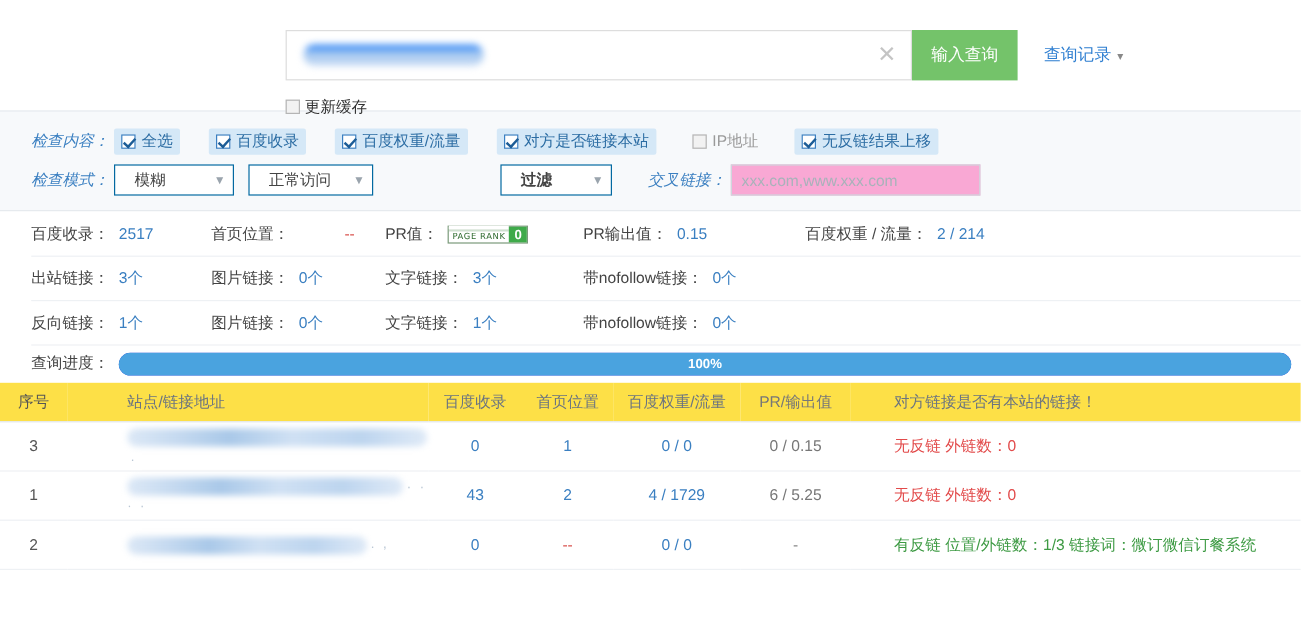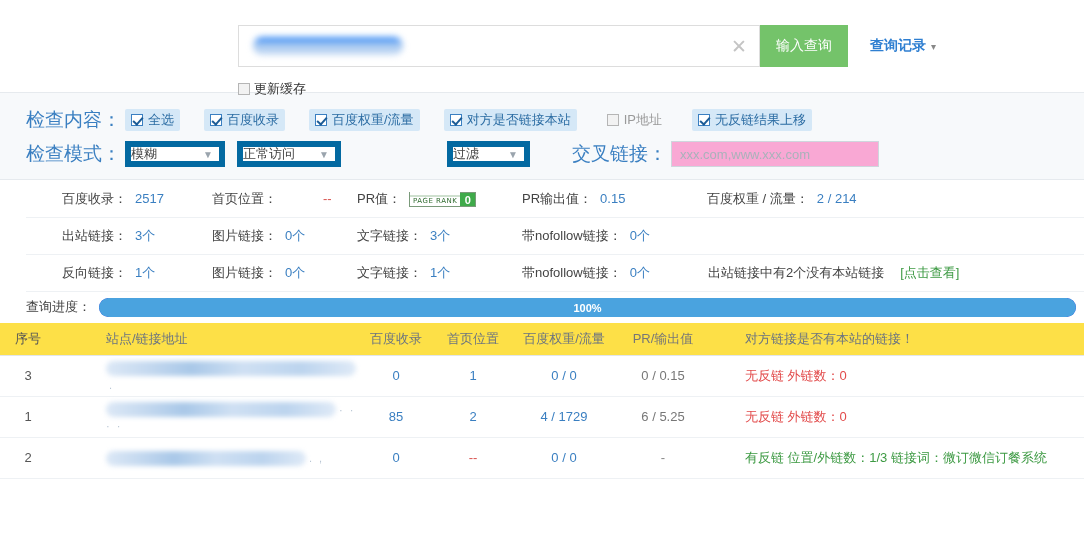--- a/index.html
+++ b/index.html
@@ -46,21 +46,21 @@
     height:42px; min-width:84px;
     border:none; color:#fff; font-size:14px;
     padding:0 16px; cursor:pointer;
     font-family:"Liberation Sans",sans-serif;
     display:flex; align-items:center; justify-content:center;
   }
   .btn-blue { background:#4aa3df; }
   .btn-green { background:#74c36a; }
   .record-link {
     color:#2f7fd1; font-size:14px; margin-left:22px;
-    align-self:center; cursor:pointer; white-space:nowrap;font-weight:bold;
+    align-self:center; cursor:pointer; white-space:nowrap;
   }
   .caret { display:inline-block; margin-left:5px; color:#888; font-size:10px; }
 
   .cache-row {
     position:absolute; left:238px; top:80px;
     display:flex; align-items:center; font-size:13px; color:#333;
   }
   .cbx {
     width:12px; height:12px; border:1px solid #b5b5b5; background:#f2f2f2;
     display:inline-block; margin-right:4px; position:relative; flex:none;
@@ -73,59 +73,59 @@
   }
 
   
   .filters {
     background:#f7f9fb;
     border-top:1px solid #e6eaee;
     border-bottom:1px solid #e6eaee;
     padding:10px 0 8px 0;
   }
   .frow { display:flex; align-items:center; padding:4px 0 4px 26px; }
-  .flabel { color:#3a7fc1; font-size:19px; margin-right:4px; white-space:nowrap; }
+  .flabel { color:#3a7fc1; font-size:13px; margin-right:4px; white-space:nowrap;font-style:italic; }
   .chk-item {
     display:flex; align-items:center; margin-right:24px;
     font-size:13px; white-space:nowrap; cursor:pointer;
     padding:2px 6px; border-radius:2px;
   }
   .chk-item.on { background:#d5e8f7; color:#2b6ca3; }
   .chk-item.off { color:#9a9a9a; }
   .chk-item .cbx { margin-right:5px; }
   .chk-item.on .cbx { border-color:#3a7fc1; }
   .chk-item.on .cbx:after { border-color:#1c5c96; }
 
   .sel {
-    height:26px; border:6px solid #0369a1; background:#fff;
+    height:26px; border:1px solid #0369a1; background:#fff;
     display:flex; align-items:center; justify-content:space-between;
-    padding:0 6px 0 0; font-size:13px; color:#444; cursor:pointer;
+    padding:0 6px 0 16px; font-size:13px; color:#444; cursor:pointer;
     margin-right:12px;
   }
   .sel .caret { color:#9aa4ad; }
   .sel-1 { width:100px; }
   .sel-2 { width:104px; }
-  .sel-3 { width:83px; }
+  .sel-3 { width:93px;font-weight:bold; }
   .txtinput {
     height:26px; width:208px; border:1px solid #cfd6dd; background:#f9a8d4;
     font-size:13px; padding:0 8px; color:#444;
     font-family:"Liberation Sans",sans-serif;
   }
   .txtinput::placeholder { color:#a9b2ba; }
   .spacer-lg { width:94px; }
 
   
   .stats { padding:0 0 0 26px; }
   .srow {
     display:flex; align-items:center; height:37px;
     border-bottom:1px solid #eef1f4; font-size:13px;
   }
   .srow:first-child { height:38px; }
   .sitem { display:flex; align-items:baseline; white-space:nowrap; }
-  .slabel { color:#444;margin-left:36px; }
+  .slabel { color:#444; }
   .sval { color:#3a7fc1; margin-left:8px; }
   .sval.red { color:#d9534f; }
   .green-link { color:#3d9a43; cursor:pointer; margin-left:16px; }
   .pr-badge {
     display:inline-flex; align-items:center; margin-left:8px;
     border:1px solid #7a9a7a; height:15px; background:#fff;
   }
   .pr-badge .pr-txt {
     font-size:7px; letter-spacing:.5px; color:#2f6b2f; padding:0 3px;
     font-family:"DejaVu Sans",sans-serif; line-height:13px;
@@ -238,21 +238,21 @@
     </span>
     <span class="sel sel-2">
       <span>正常访问</span>
       <span class="caret">▼</span>
     </span>
     <span class="spacer-lg"></span>
     <span class="sel sel-3">
       <span>过滤</span>
       <span class="caret">▼</span>
     </span>
-    <span class="flabel" style="margin-left:30px;">交叉链接：</span>
+    <span class="flabel" style="margin-left:18px;">交叉链接：</span>
     <input class="txtinput" placeholder="xxx.com,www.xxx.com" style="">
   </div>
 
 </div>
 
 <div class="stats">
 
   <div class="srow">
     <span class="sitem" style="width:150px;">
       <span class="slabel">百度收录：</span>
@@ -307,24 +307,20 @@
       <span class="slabel">图片链接：</span>
       <span class="sval">0个</span>
     </span>
     <span class="sitem" style="width:165px;">
       <span class="slabel">文字链接：</span>
       <span class="sval">1个</span>
     </span>
     <span class="sitem" style="width:186px;">
       <span class="slabel">带nofollow链接：</span>
       <span class="sval">0个</span>
-    </span>
-    <span class="sitem">
-      <span class="slabel">出站链接中有2个没有本站链接</span>
-      <span class="green-link">[点击查看]</span>
     </span>
   </div>
 
 </div>
 
 <div class="progress-row">
   <span class="progress-label">查询进度：</span>
   <div class="progress-track">
     <div class="progress-fill" id="pfill" style="width: 100%;">100%</div>
   </div>
@@ -354,21 +350,21 @@
       <td class="c-pr">0 / 0.15</td>
       <td class="c-status">
         <span class="status-red">无反链 外链数：0</span>
       </td>
     </tr>
     <tr>
       <td class="c-idx">1</td>
       <td class="c-site">
         <span class="blur-url u2"></span><span class="dots">· · · ·</span>
       </td>
-      <td class="c-num">85</td>
+      <td class="c-num">43</td>
       <td class="c-pos">2</td>
       <td class="c-bw">4 / 1729</td>
       <td class="c-pr">6 / 5.25</td>
       <td class="c-status">
         <span class="status-red">无反链 外链数：0</span>
       </td>
     </tr>
     <tr>
       <td class="c-idx">2</td>
       <td class="c-site">

